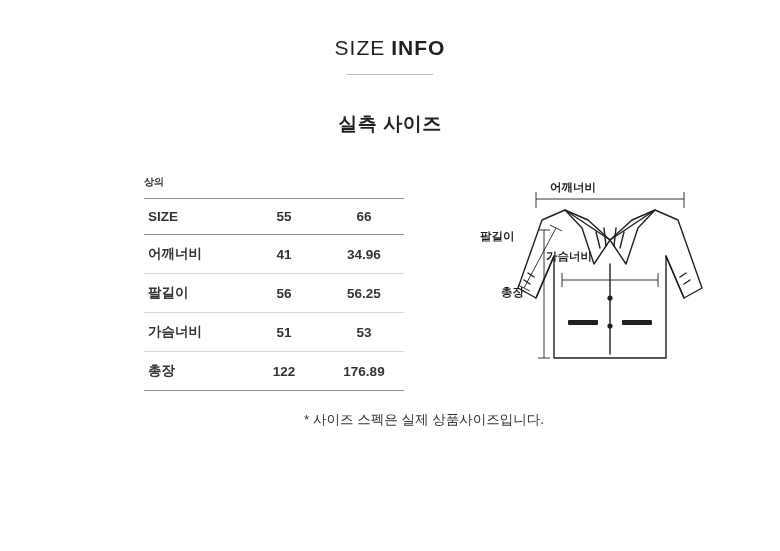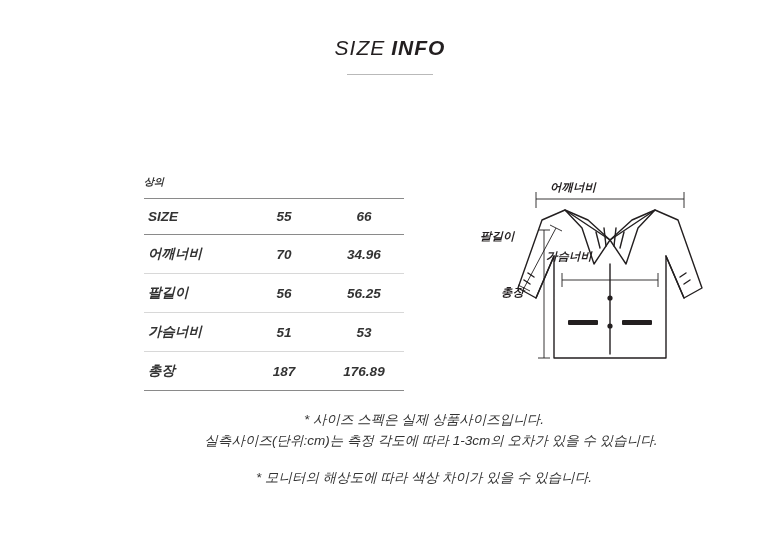--- a/index.html
+++ b/index.html
@@ -13,21 +13,20 @@
     font-family: "Liberation Sans", sans-serif;
     color: #231f20;
     position: relative;
     overflow: hidden;
   }
 
   .page {
     position: relative;
     width: 780px;
     height: 551px;
-    font-style: italic;
   }
 
   
   .header {
     text-align: center;
     padding-top: 36px;
   }
   .header-title {
     font-size: 21px;
     letter-spacing: 1px;
@@ -144,51 +143,52 @@
 </head>
 <body>
 
 <div class="page">
 
   <div class="header">
     <div class="header-title">
       <span class="light">SIZE</span><span class="bold">INFO</span>
     </div>
     <div class="header-rule"></div>
+    <div class="subtitle">실측 사이즈</div>
   </div>
 
   <div class="table-wrap">
     <div class="table-caption">상의</div>
     <table class="size-table">
       <thead>
         <tr>
           <th class="col-label">SIZE</th>
           <th class="col-v">55</th>
           <th class="col-v">66</th>
         </tr>
       </thead>
       <tbody>
         <tr>
           <td class="col-label">어깨너비</td>
-          <td class="col-v">70</td>
+          <td class="col-v">41</td>
           <td class="col-v">34.96</td>
         </tr>
         <tr>
           <td class="col-label">팔길이</td>
           <td class="col-v">56</td>
           <td class="col-v">56.25</td>
         </tr>
         <tr>
           <td class="col-label">가슴너비</td>
           <td class="col-v">51</td>
           <td class="col-v">53</td>
         </tr>
         <tr>
           <td class="col-label">총장</td>
-          <td class="col-v">187</td>
+          <td class="col-v">122</td>
           <td class="col-v">176.89</td>
         </tr>
       </tbody>
     </table>
   </div>
 
   <div class="illus">
     <svg width="280" height="215" viewBox="0 0 280 215">
       <g fill="none" stroke="#231f20" stroke-width="1.4" stroke-linejoin="round" stroke-linecap="round">
 
@@ -244,17 +244,15 @@
     </svg>
 
     <span class="illus-label lbl-shoulder">어깨너비</span>
     <span class="illus-label lbl-sleeve">팔길이</span>
     <span class="illus-label lbl-chest">가슴너비</span>
     <span class="illus-label lbl-total">총장</span>
   </div>
 
   <div class="notes">
     <div class="note-line">* 사이즈 스펙은 실제 상품사이즈입니다.</div>
-    <div class="note-line note-indent">실측사이즈(단위:cm)는 측정 각도에 따라 1-3cm의 오차가 있을 수 있습니다.</div>
-    <div class="note-line note-gap">* 모니터의 해상도에 따라 색상 차이가 있을 수 있습니다.</div>
   </div>
 
 </div>
 
 </body></html>

